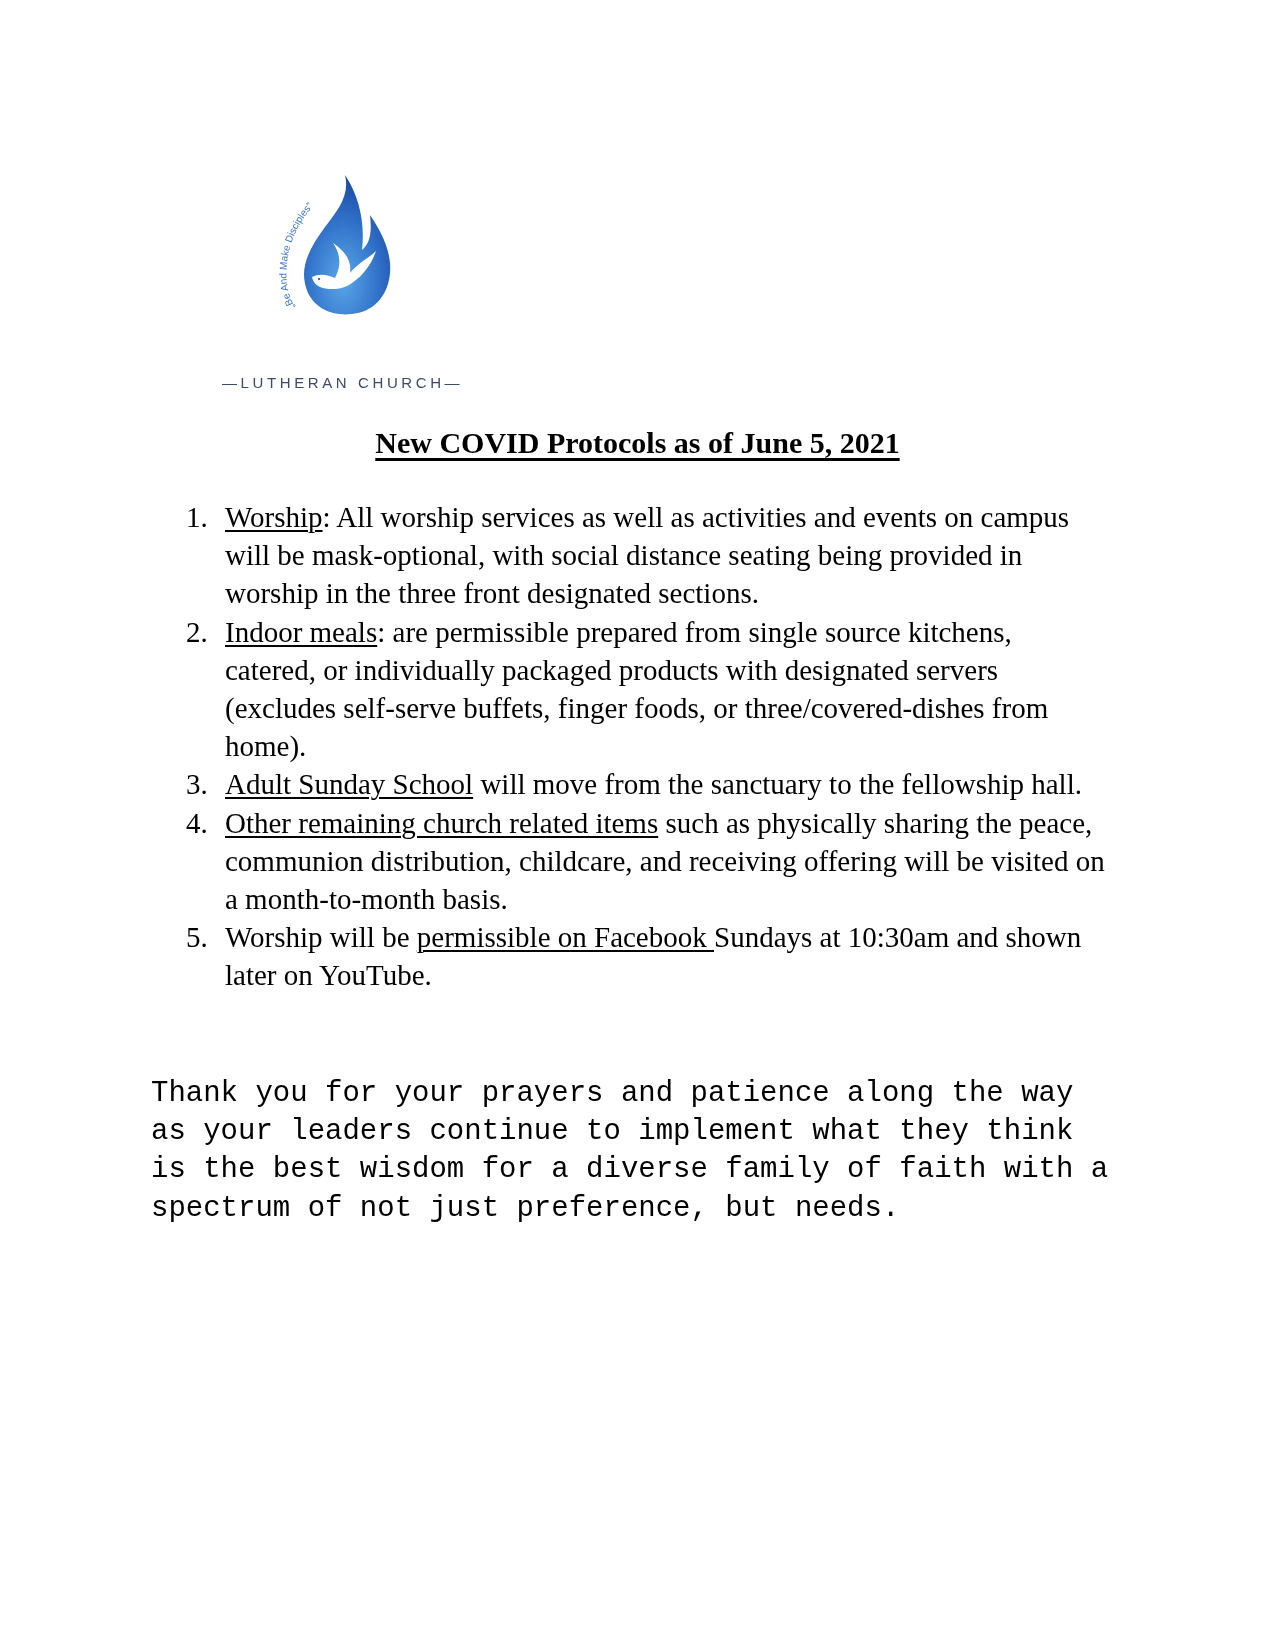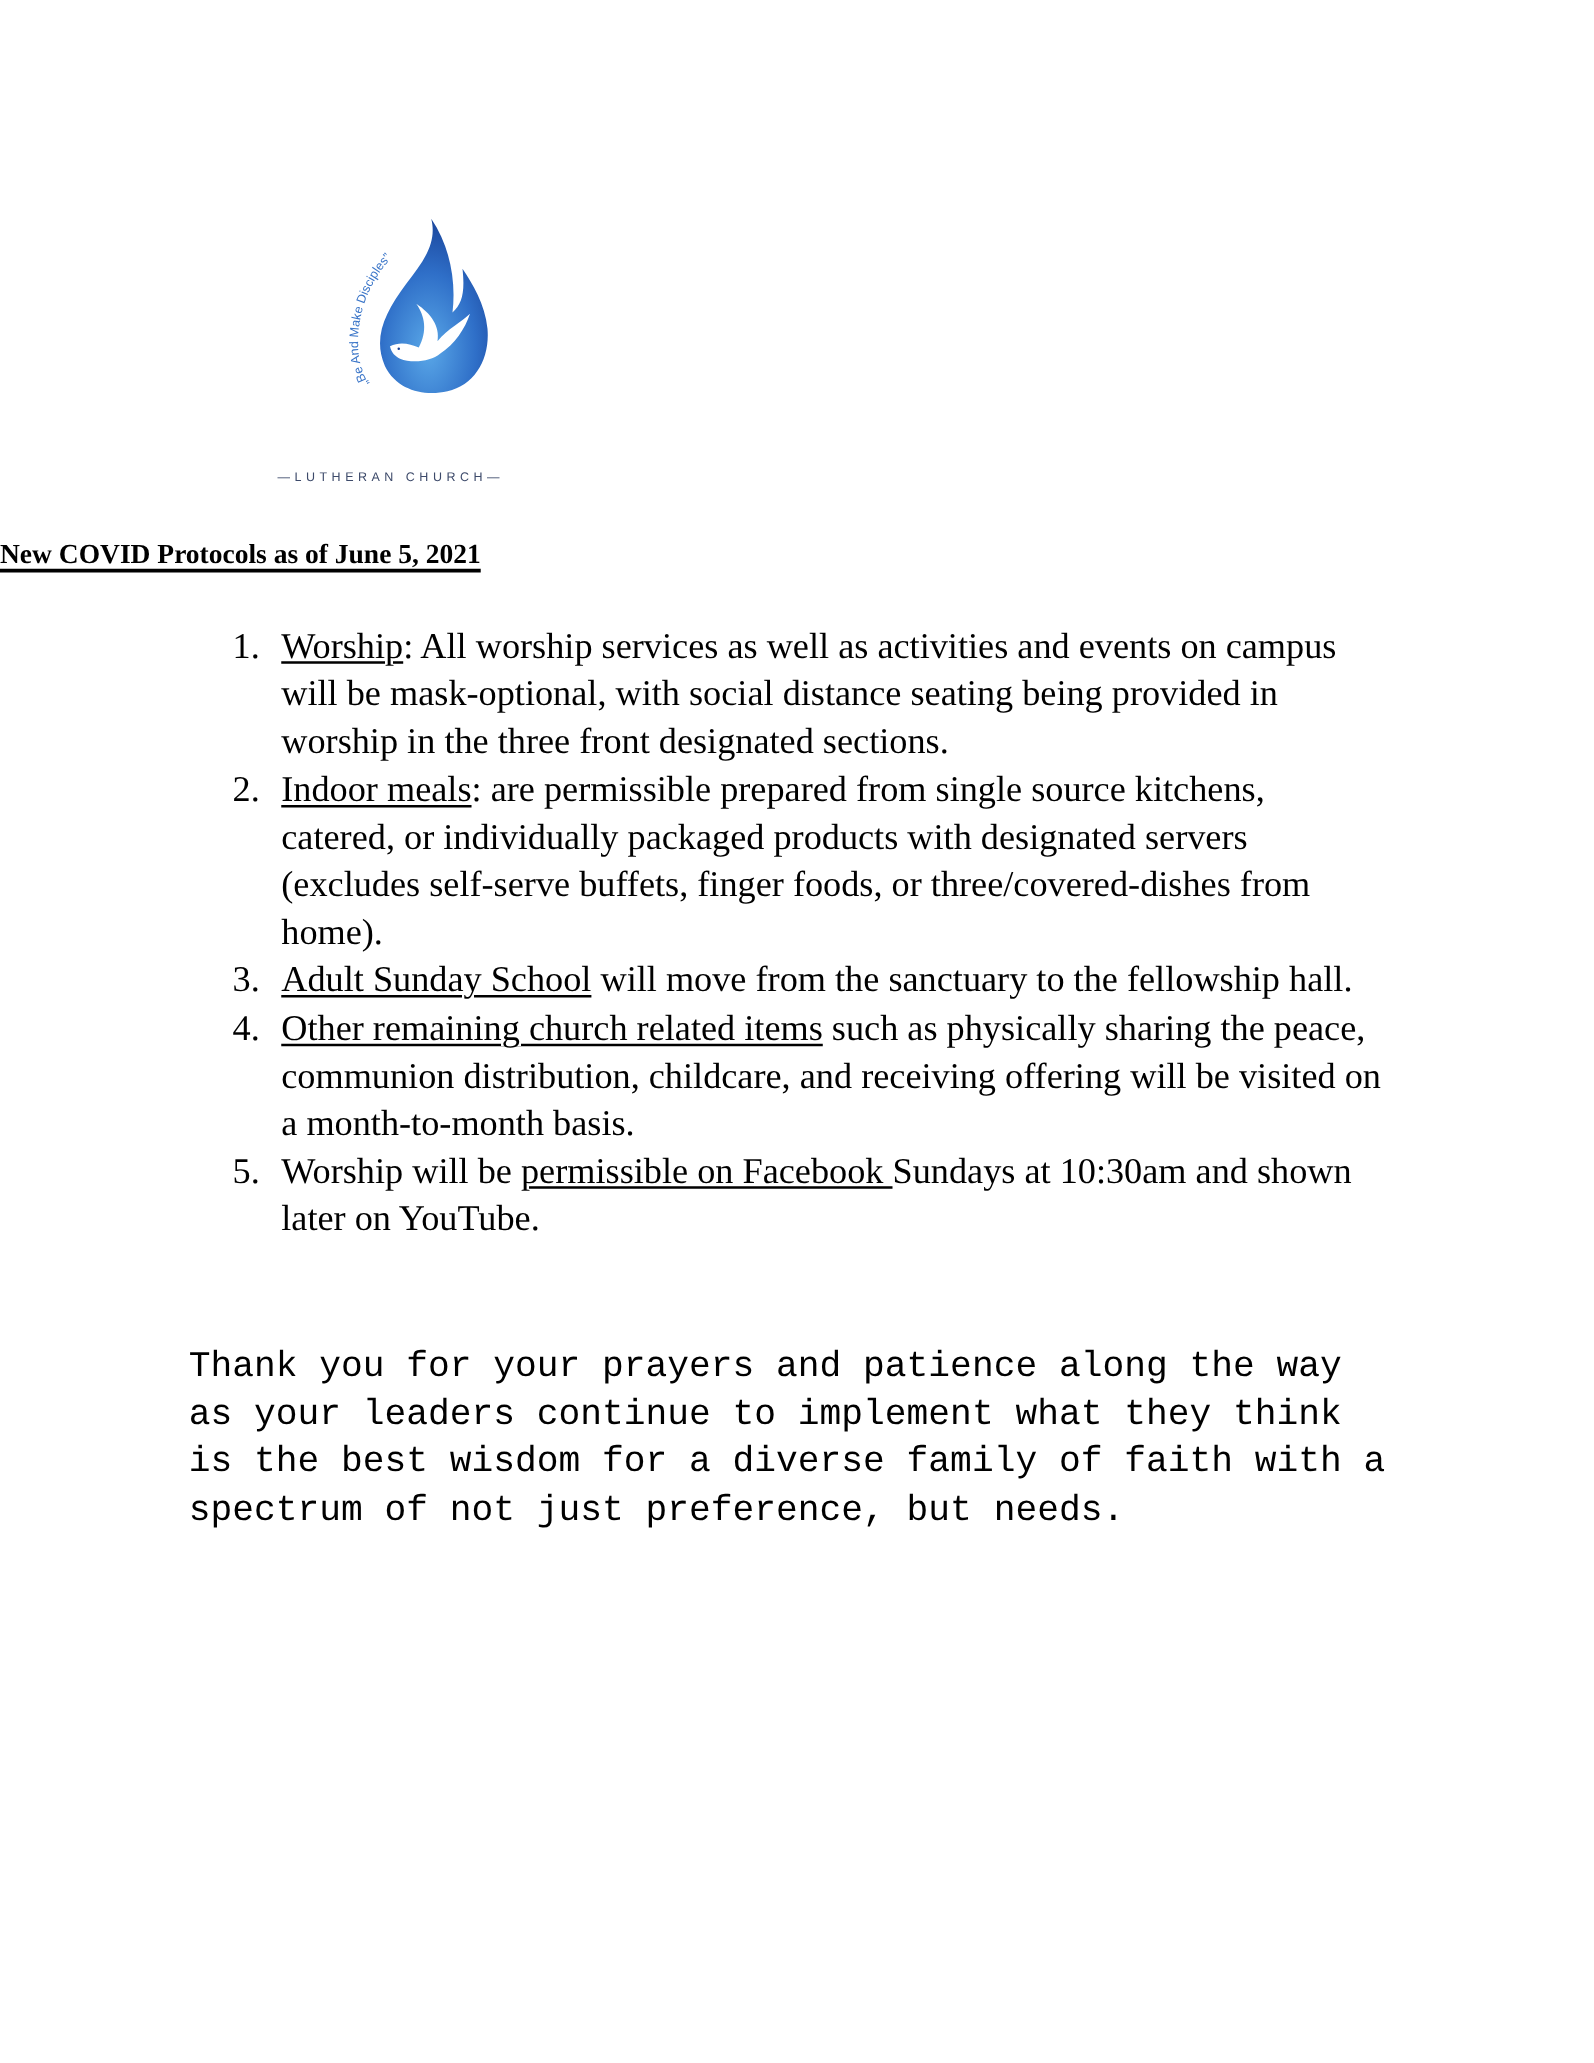--- a/index.html
+++ b/index.html
@@ -4,24 +4,24 @@
   <style>
     html, body { margin: 0; padding: 0; background: #ffffff; }
     body { width: 1275px; height: 1650px; position: relative; overflow: hidden;
            font-family: "Liberation Serif", "DejaVu Serif", serif; color: #000; }
     .logo { position: absolute; left: 200px; top: 165px; width: 290px; height: 240px; }
     .logo svg { position: absolute; left: 0; top: 0; }
     .logo-name { position: absolute; left: 14px; top: 168px; width: 262px; text-align: center;
                  font-family: "Liberation Serif", serif; font-size: 34.5px; color: #2b3a62;
                  letter-spacing: 0.2px; line-height: 40px; white-space: nowrap; }
     .logo-sub { position: absolute; left: 22px; top: 210px; width: 240px; 
-                font-family: "Liberation Sans", "DejaVu Sans", sans-serif; font-size: 10px;
+                font-family: "Liberation Sans", "DejaVu Sans", sans-serif; font-size: 15px;
                 color: #3d4a6a; letter-spacing: 3.6px; white-space: nowrap; line-height: 16px; }
-    .title { position: absolute; left: 0; width: 1275px; top: 425px; text-align: left;
-             font-weight: bold; font-size: 22px; line-height: 36px; }
+    .title { position: absolute; left: 0; width: 1275px; top: 425px; text-align: center;
+             font-weight: bold; font-size: 30px; line-height: 36px; }
     .title span { text-decoration: underline; text-decoration-thickness: 2.5px; text-underline-offset: 5px; }
     .list { position: absolute; left: 186px; top: 498px; width: 920px; margin: 0; padding: 0;
             list-style: none; font-size: 29px; line-height: 38.2px; }
     .list li { position: relative; padding-left: 39px; }
     .list .num { position: absolute; left: 0; top: 0; }
     .u { text-decoration: underline; text-decoration-thickness: 1.5px; text-underline-offset: 3px; margin-top: 24px; }
     .closing { position: absolute; left: 151px; top: 1075px; width: 960px; margin: 0;
                font-size: 29px; line-height: 38.2px; font-family: Liberation Mono, monospace; }
   </style>
 </head>

